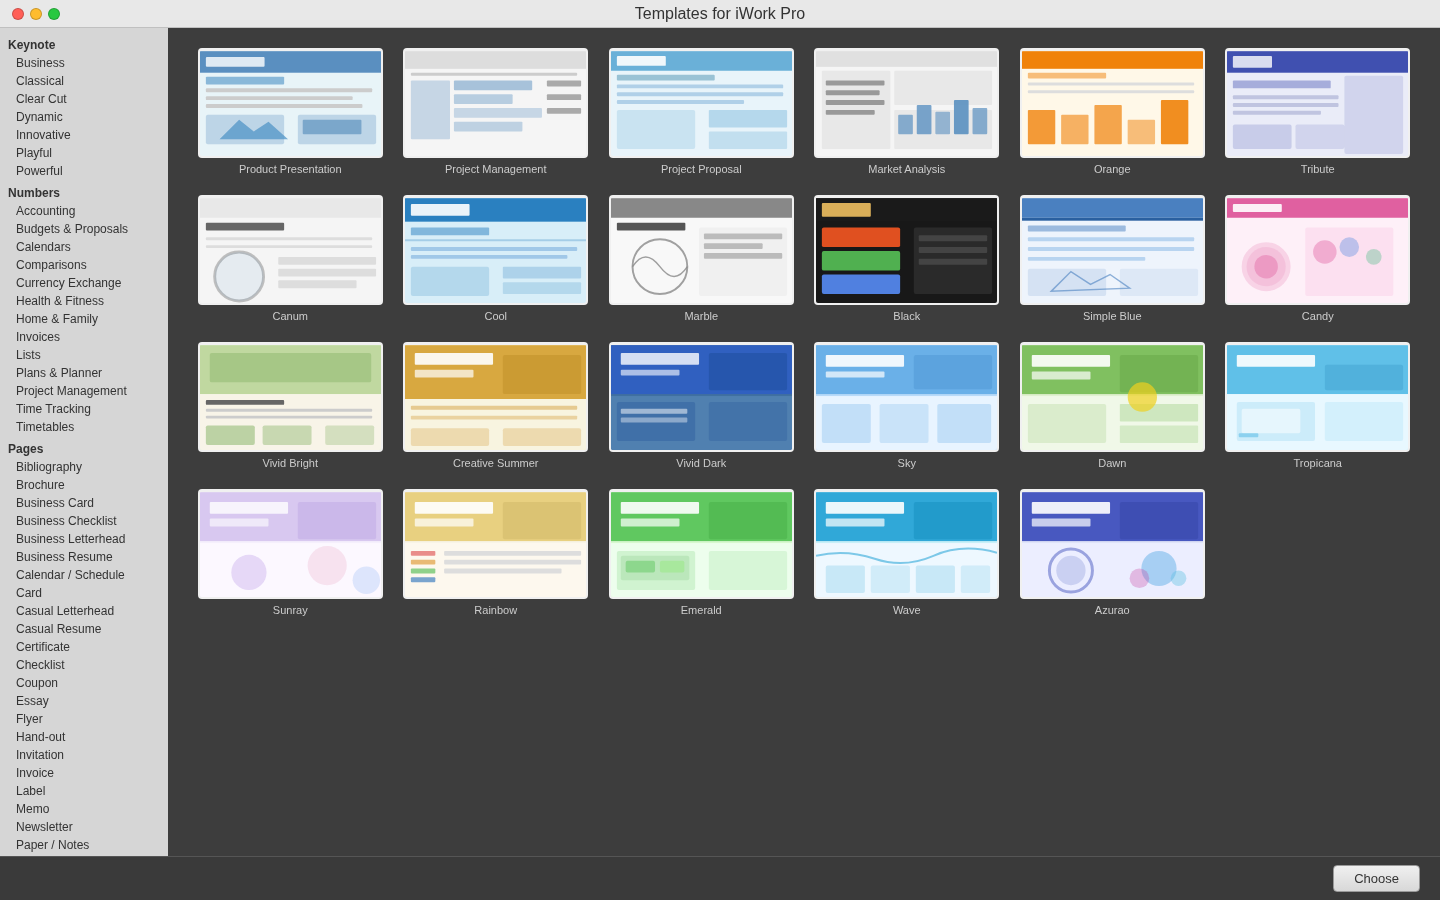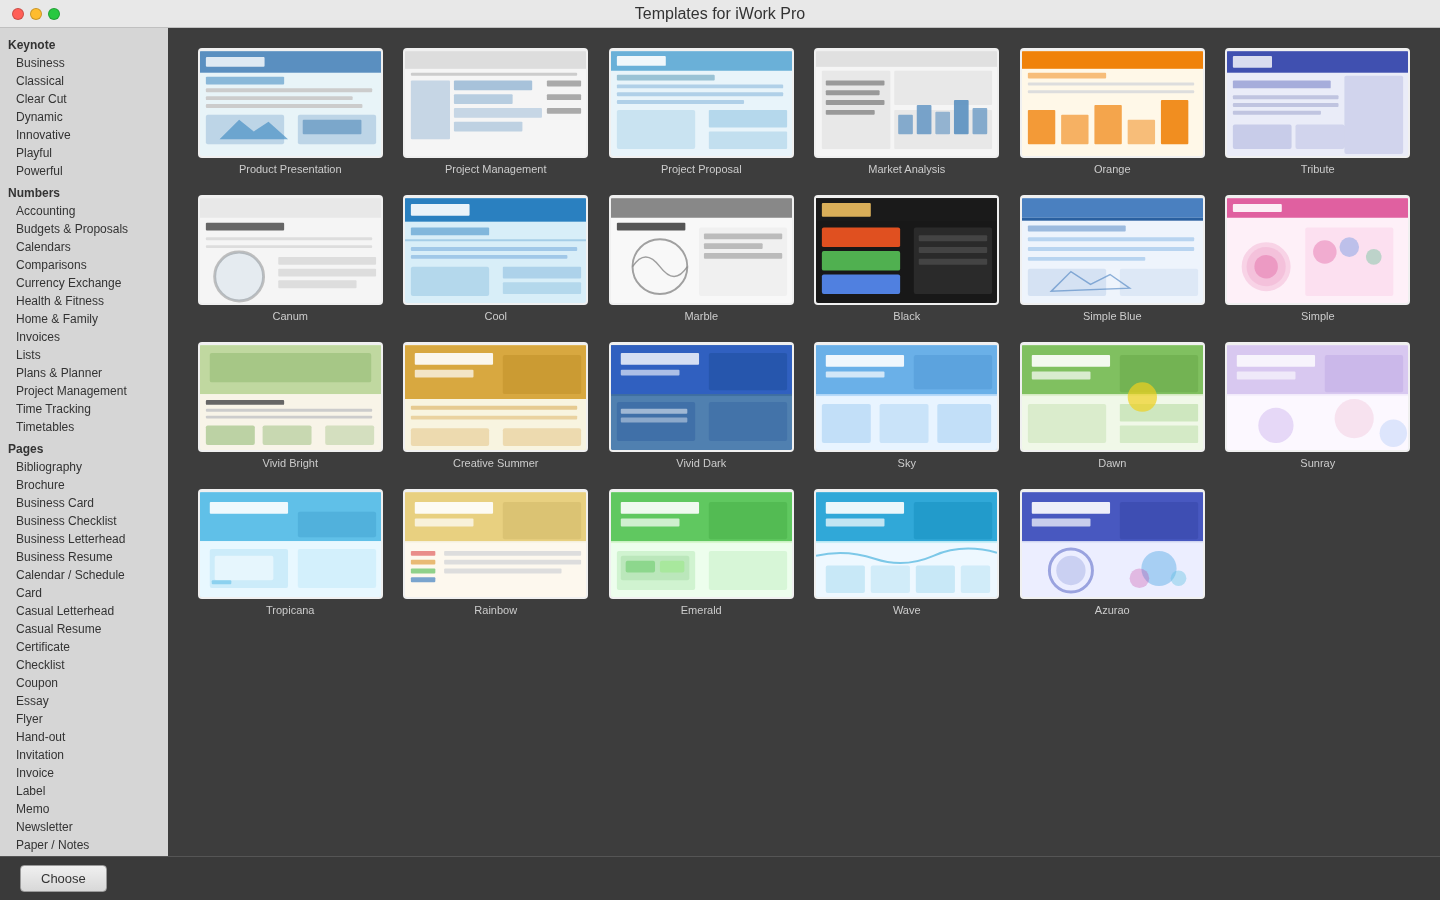--- a/index.html
+++ b/index.html
@@ -117,21 +117,21 @@
       text-align: center;
     }
 
     
     .bottom-bar {
       height: 44px;
       background: #3a3a3a;
       border-top: 1px solid #555;
       display: flex;
       align-items: center;
-      justify-content: flex-start;
+      justify-content: flex-end;
       padding: 0 20px;
       flex-shrink: 0;
     }
     .choose-btn {
       background: linear-gradient(to bottom, #f0f0f0, #d8d8d8);
       border: 1px solid #999;
       border-radius: 4px;
       padding: 5px 20px;
       font-size: 13px;
       color: #333;
@@ -410,21 +410,21 @@
               <rect x="6" y="6" width="50" height="8" rx="1" fill="white" opacity="0.9"></rect>
               <circle cx="40" cy="70" r="25" fill="#e060a0" opacity="0.2"></circle>
               <circle cx="40" cy="70" r="20" fill="#e060a0" opacity="0.15"></circle>
               <circle cx="40" cy="70" r="12" fill="#e060a0" opacity="0.4"></circle>
               <rect x="80" y="30" width="90" height="70" rx="2" fill="#fce0f0"></rect>
               <circle cx="100" cy="55" r="12" fill="#e060a0" opacity="0.4"></circle>
               <circle cx="125" cy="50" r="10" fill="#6090e0" opacity="0.4"></circle>
               <circle cx="150" cy="60" r="8" fill="#60c090" opacity="0.4"></circle>
             </svg>
           </div>
-          <div class="template-label">Simple</div>
+          <div class="template-label">Candy</div>
         </div>
         <div class="template-item">
           <div class="template-thumb">
             <svg width="185" height="110" viewBox="0 0 185 110">
               <rect width="185" height="110" fill="#e0f8d8"></rect>
               <rect x="0" y="0" width="185" height="50" fill="#c0d8a0"></rect>
               <rect x="10" y="8" width="165" height="30" rx="2" fill="#80b060" opacity="0.4"></rect>
               <rect x="0" y="50" width="185" height="60" fill="#f8f4e8"></rect>
               <rect x="6" y="56" width="80" height="5" rx="1" fill="#666"></rect>
               <rect x="6" y="65" width="170" height="3" rx="1" fill="#ccc"></rect>
@@ -499,48 +499,48 @@
               <rect x="100" y="60" width="80" height="18" rx="1" fill="#80c060" opacity="0.3"></rect>
               <rect x="100" y="82" width="80" height="18" rx="1" fill="#80c060" opacity="0.25"></rect>
               <rect x="108" y="38" width="30" height="30" rx="15" fill="#f0d020" opacity="0.7"></rect>
             </svg>
           </div>
           <div class="template-label">Dawn</div>
         </div>
         <div class="template-item">
           <div class="template-thumb">
             <svg width="185" height="110" viewBox="0 0 185 110">
+              <rect width="185" height="110" fill="#c8ecf8"></rect>
+              <rect x="0" y="0" width="185" height="50" fill="#60c0e8"></rect>
+              <rect x="10" y="10" width="80" height="12" rx="1" fill="white" opacity="0.9"></rect>
+              <rect x="100" y="20" width="80" height="26" rx="2" fill="#3090c0" opacity="0.3"></rect>
+              <rect x="0" y="50" width="185" height="60" fill="#e8f8ff"></rect>
+              <rect x="10" y="58" width="80" height="40" rx="2" fill="#60c0e8" opacity="0.2"></rect>
+              <rect x="100" y="58" width="80" height="40" rx="2" fill="#60c0e8" opacity="0.15"></rect>
+              <rect x="15" y="65" width="60" height="25" rx="2" fill="white" opacity="0.5"></rect>
+              <rect x="12" y="90" width="20" height="4" rx="1" fill="#60c0e8" opacity="0.6"></rect>
+            </svg>
+          </div>
+          <div class="template-label">Tropicana</div>
+        </div>
+        <div class="template-item">
+          <div class="template-thumb">
+            <svg width="185" height="110" viewBox="0 0 185 110">
               <rect width="185" height="110" fill="#f5f0fc"></rect>
               <rect x="0" y="0" width="185" height="50" fill="#d8c8f0"></rect>
               <rect x="10" y="10" width="80" height="12" rx="1" fill="white" opacity="0.8"></rect>
               <rect x="10" y="27" width="60" height="8" rx="1" fill="white" opacity="0.6"></rect>
               <rect x="100" y="10" width="80" height="38" rx="2" fill="#b8a0e0" opacity="0.4"></rect>
               <rect x="0" y="52" width="185" height="58" fill="#fcf8ff"></rect>
               <circle cx="50" cy="82" r="18" fill="#d0b8f0" opacity="0.5"></circle>
               <circle cx="130" cy="75" r="20" fill="#f0c0d8" opacity="0.4"></circle>
               <circle cx="170" cy="90" r="14" fill="#b0c8f8" opacity="0.4"></circle>
             </svg>
           </div>
           <div class="template-label">Sunray</div>
-        </div>
-        <div class="template-item">
-          <div class="template-thumb">
-            <svg width="185" height="110" viewBox="0 0 185 110">
-              <rect width="185" height="110" fill="#c8ecf8"></rect>
-              <rect x="0" y="0" width="185" height="50" fill="#60c0e8"></rect>
-              <rect x="10" y="10" width="80" height="12" rx="1" fill="white" opacity="0.9"></rect>
-              <rect x="100" y="20" width="80" height="26" rx="2" fill="#3090c0" opacity="0.3"></rect>
-              <rect x="0" y="50" width="185" height="60" fill="#e8f8ff"></rect>
-              <rect x="10" y="58" width="80" height="40" rx="2" fill="#60c0e8" opacity="0.2"></rect>
-              <rect x="100" y="58" width="80" height="40" rx="2" fill="#60c0e8" opacity="0.15"></rect>
-              <rect x="15" y="65" width="60" height="25" rx="2" fill="white" opacity="0.5"></rect>
-              <rect x="12" y="90" width="20" height="4" rx="1" fill="#60c0e8" opacity="0.6"></rect>
-            </svg>
-          </div>
-          <div class="template-label">Tropicana</div>
         </div>
         <div class="template-item">
           <div class="template-thumb">
             <svg width="185" height="110" viewBox="0 0 185 110">
               <rect width="185" height="110" fill="#f8f4e8"></rect>
               <rect x="0" y="0" width="185" height="50" fill="#e8d080"></rect>
               <rect x="10" y="10" width="80" height="12" rx="1" fill="white" opacity="0.9"></rect>
               <rect x="10" y="27" width="60" height="8" rx="1" fill="white" opacity="0.7"></rect>
               <rect x="100" y="10" width="80" height="38" rx="2" fill="#c8b060" opacity="0.4"></rect>
               <rect x="0" y="52" width="185" height="58" fill="#fdf8ee"></rect>

